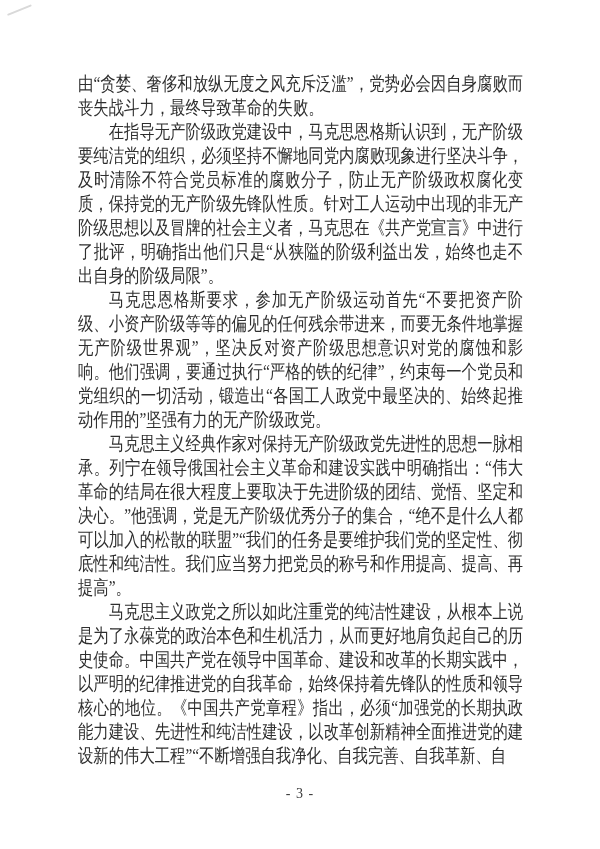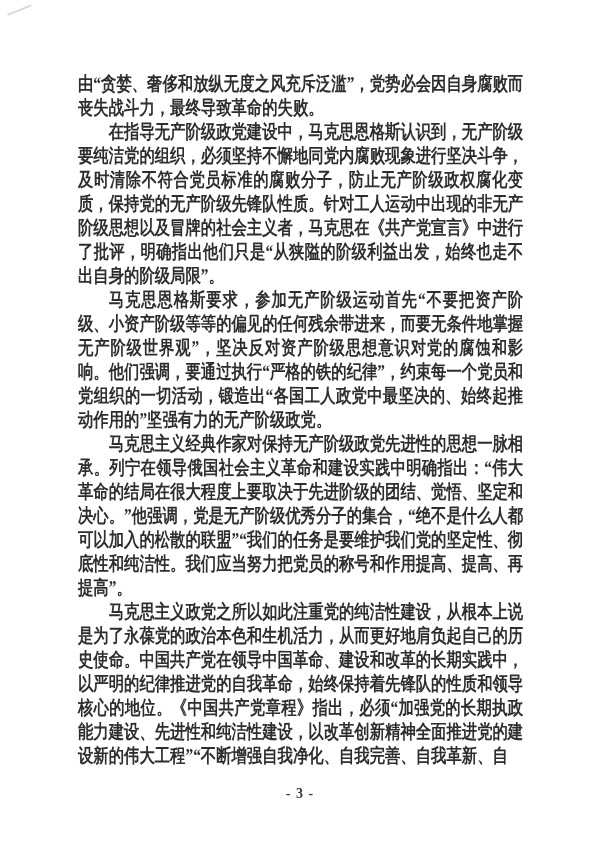--- a/index.html
+++ b/index.html
@@ -7,21 +7,20 @@
     padding: 0;
     background: #ffffff;
   }
   .page {
     position: relative;
     width: 545px;
     height: 849px;
     background: #ffffff;
     overflow: hidden;
     font-family: "Liberation Serif", "DejaVu Serif", serif;
-    font-weight: bold;
   }
   
   .scan-artifact {
     position: absolute;
     left: 7px;
     top: 14px;
     width: 26px;
     height: 2px;
     background: #d9d9d9;
     transform: rotate(-22deg);

